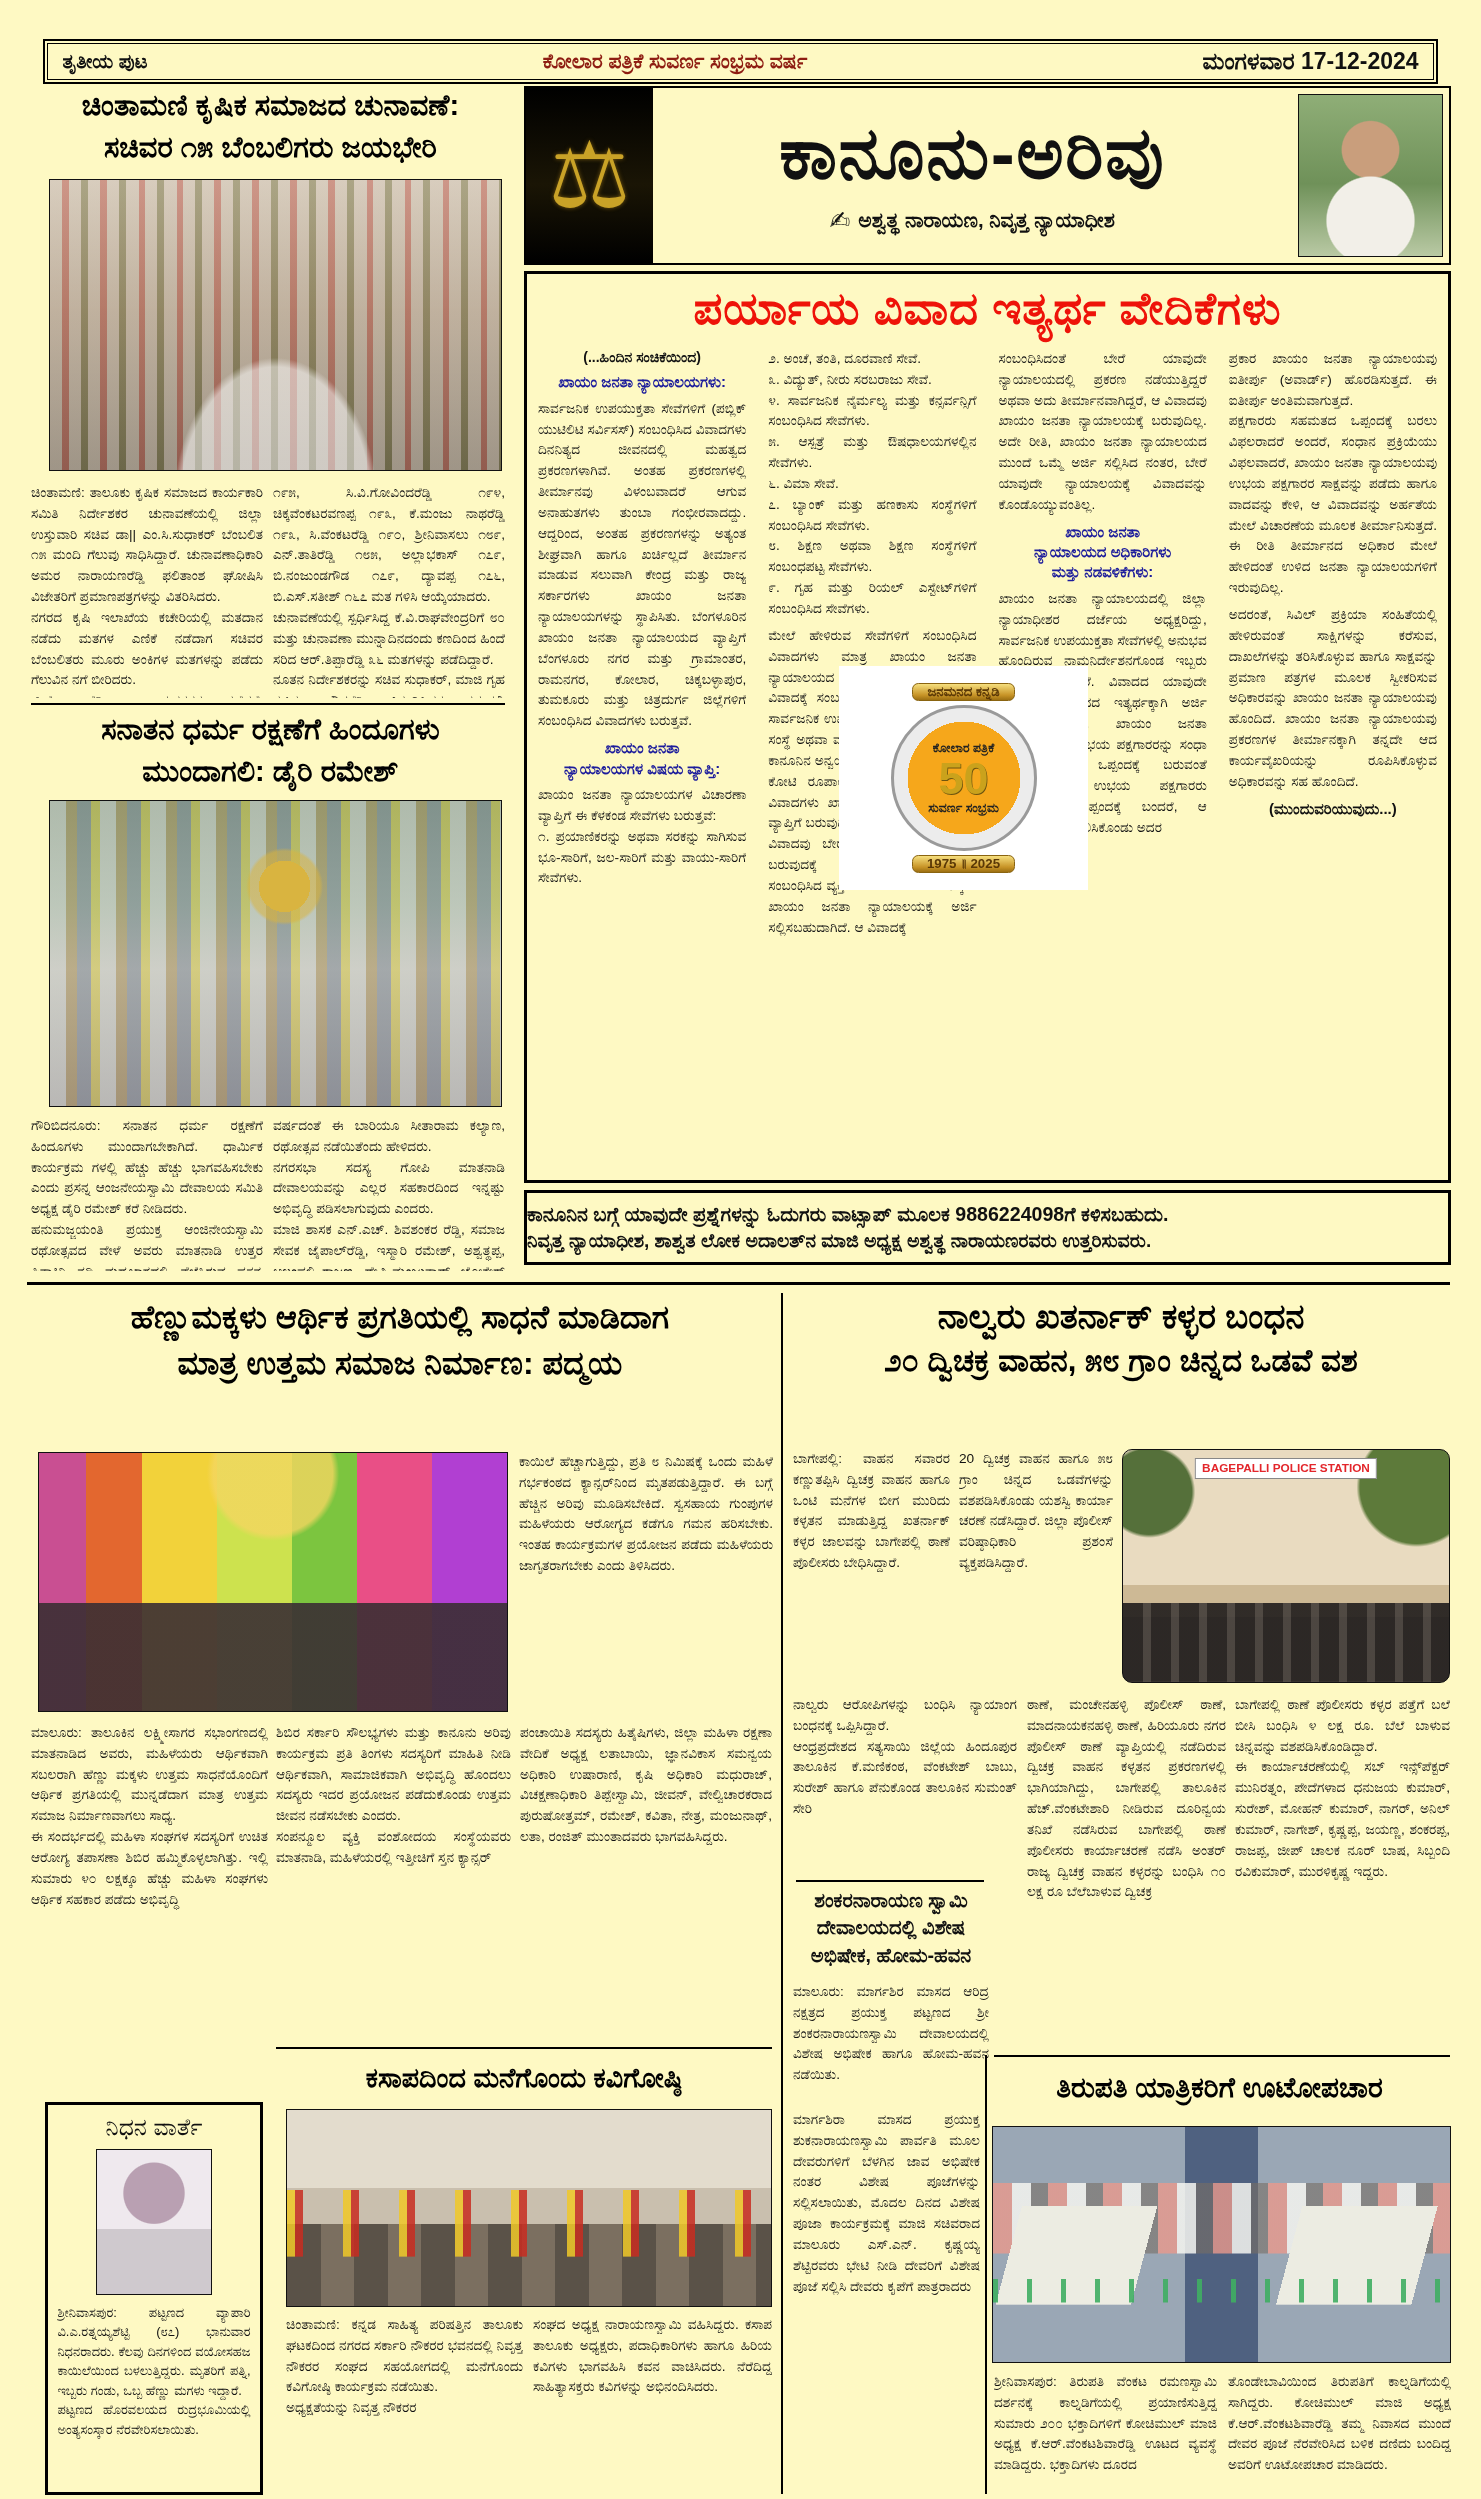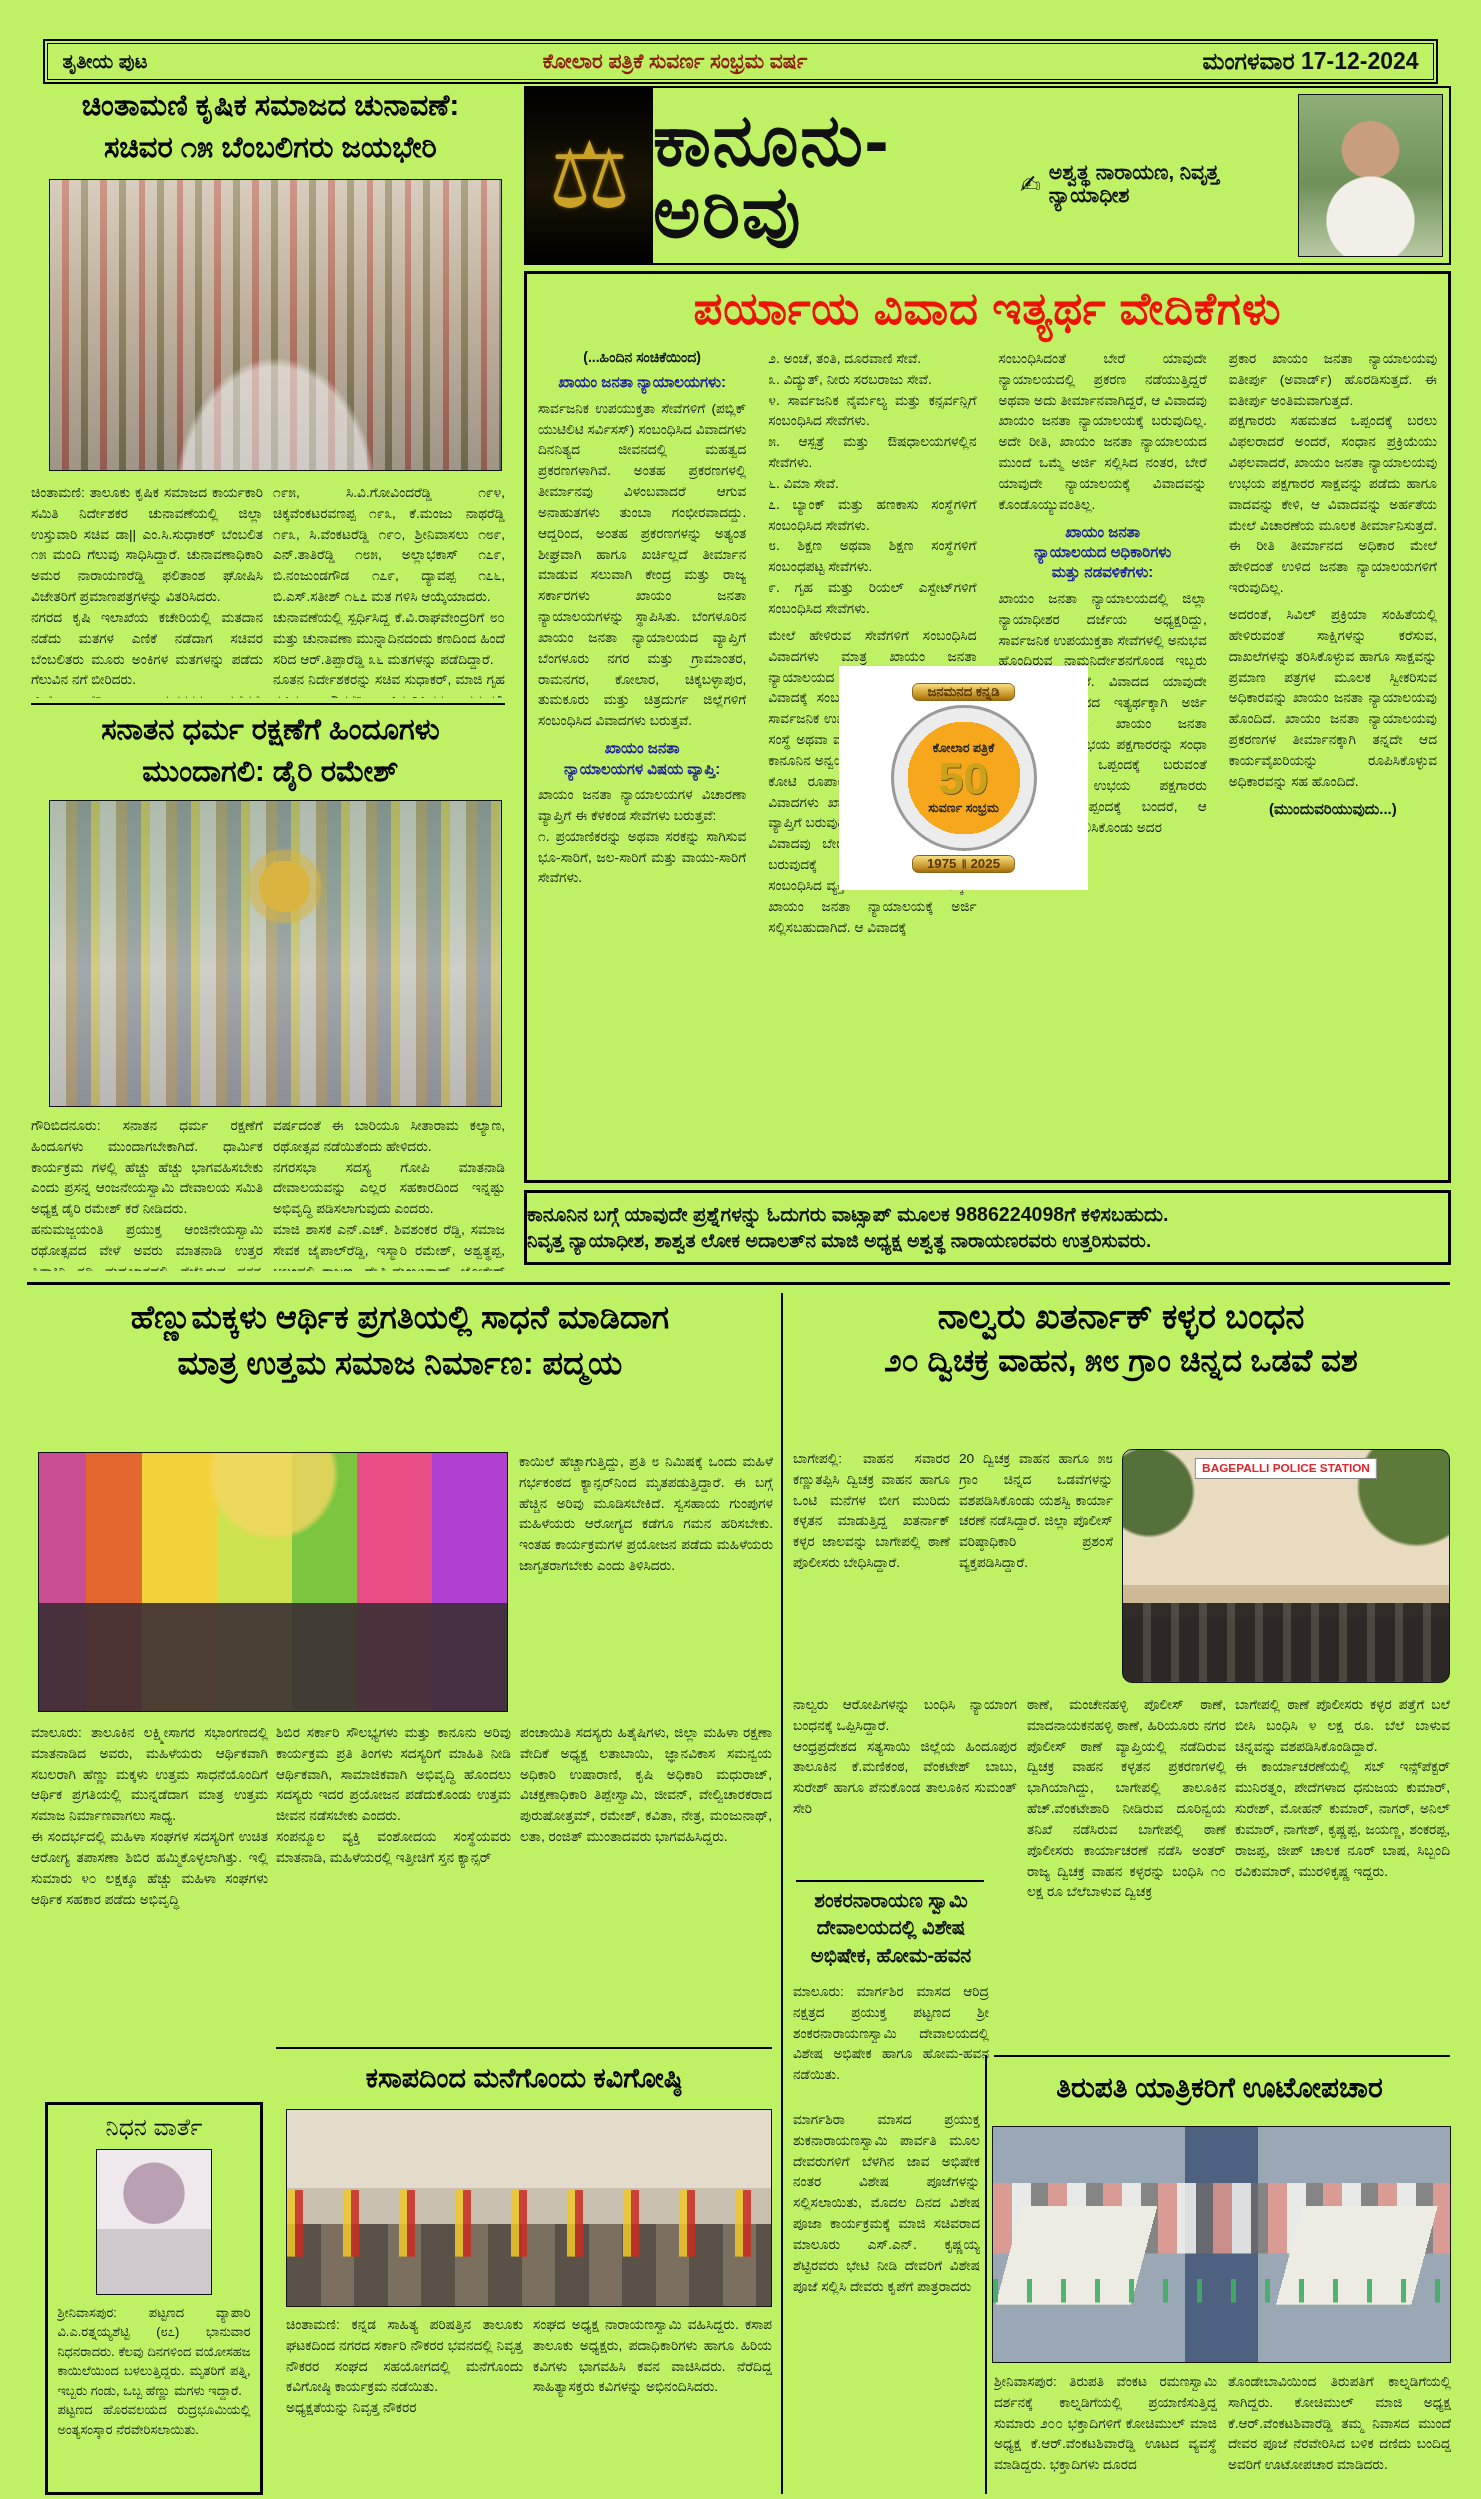--- a/index.html
+++ b/index.html
@@ -1,34 +1,34 @@
 <!DOCTYPE html>
 <html lang="kn" style="font-size:12.5px"><head>
 <meta charset="utf-8">
 <style>
   html,body{margin:0;padding:0;background:#e9e9e9;}
-  #page{position:relative;width:1481px;height:2500px;background:#bef264;margin:0 auto;
+  #page{position:relative;width:1481px;height:2500px;background:#fef9c3;margin:0 auto;
         font-family:"Liberation Sans","DejaVu Sans",sans-serif;color:#111;overflow:hidden;}
   .abs{position:absolute;box-sizing:border-box;}
   .bt{font-size:13.7px;line-height:1.52;text-align:justify;white-space:pre-line;overflow:hidden;}
   .bt-sm{font-size:13px;line-height:1.5;text-align:justify;white-space:pre-line;overflow:hidden;}
   .hl{font-weight:bold;text-align:center;color:#000;line-height:1.2;}
   .rule{background:#000;}
   .photo{border:1.6px solid #111;overflow:hidden;}
   
   #header-box{border:2.4px solid #000;padding:2.4px;}
   #header-inner{border:1.6px solid #000;height:100%;display:flex;align-items:center;justify-content:space-between;padding:0 14px;box-sizing:border-box;}
   .hdr-left{font-weight:bold;font-size:19.6px;}
   .hdr-center{font-weight:bold;font-size:20.4px;color:#8e1d12;}
   .hdr-right{font-weight:bold;font-size:23px;}
   
   #masthead{border:2.4px solid #000;display:flex;}
   #justice{width:127px;background:linear-gradient(180deg,#000 0%,#1a1505 55%,#000 100%);display:flex;align-items:center;justify-content:center;}
   #justice .glyph{font-size:92px;color:#c9a227;text-shadow:0 0 4.7px #7a5c10;}
-  #mast-center{flex:1;display:flex;flex-direction:row;align-items:center;justify-content:center;}
+  #mast-center{flex:1;display:flex;flex-direction:column;align-items:center;justify-content:center;}
   #mast-title{font-size:72px;font-weight:bold;letter-spacing:1.6px;line-height:1;}
   #mast-byline{margin-top:17px;font-size:20.4px;font-weight:bold;display:flex;align-items:center;gap:7.8px;}
   #mast-byline .pen{font-size:25px;}
   #portrait{width:143px;margin:6.3px;border:1.6px solid #111;
     background:
       radial-gradient(circle at 50% 78%, #f2efe8 0 30%, transparent 31%),
       radial-gradient(circle at 50% 34%, #c99e7c 0 22%, transparent 23%),
       linear-gradient(180deg,#8fae77 0%,#6f9159 55%,#b9c9a4 100%);}
   
   #law-box{border:3.9px solid #000;padding:6.3px 11px;}

